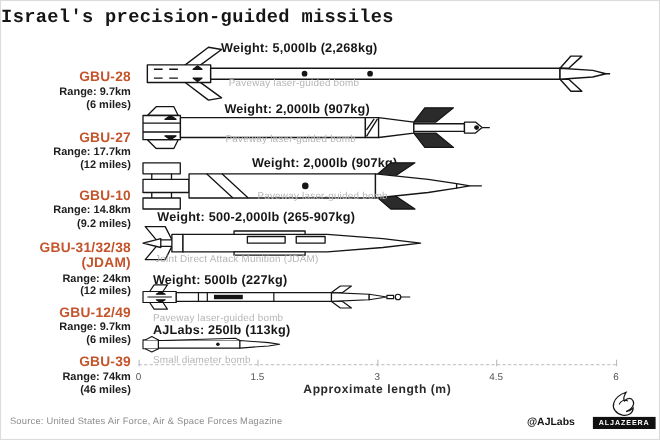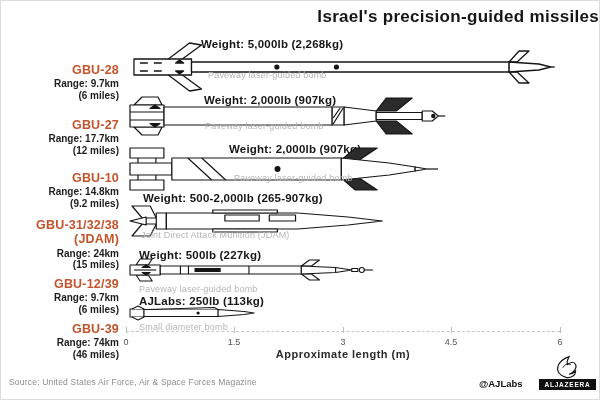--- a/index.html
+++ b/index.html
@@ -5,22 +5,22 @@
   :root{
     --accent:#c3542c; --ink:#161616; --caption:#b5b5b5; --axis:#c9c9c9; --muted:#8c8c8c;
   }
   html,body{margin:0;padding:0;background:#fff;}
   .frame{
     position:relative; width:598px; height:398px; background:#fff;
     border:1px solid #dcdcdc; overflow:hidden;
     font-family:"Liberation Sans", sans-serif;
   }
   .title{
-    position:absolute; top:6px; left:0; width:100%; text-align:right;
-    font-size:17px; font-weight:700; color:var(--ink); letter-spacing:.3px; margin:0;
+    position:absolute; top:6px; left:0; width:100%; text-align:left;
+    font-size:17px; font-weight:700; color:var(--ink); letter-spacing:.3px; margin:0;font-family:Liberation Mono, monospace;
   }
   .label{
     position:absolute; left:0; width:118px; text-align:right; line-height:1.15;margin-top:21px;
   }
   .mname{ font-size:12.5px; font-weight:700; color:var(--accent); white-space:pre-line; letter-spacing:.2px;}
   .mrange{ font-size:10px; font-weight:600; color:#1d1d1d; white-space:pre-line; margin-top:1px;}
   .weight{ position:absolute; font-size:11.5px; font-weight:700; color:var(--ink); letter-spacing:.2px;}
   .caption{ position:absolute; font-size:9px; color:var(--caption); letter-spacing:.2px;}
   .art{ position:absolute; left:127px; display:block; }
   
@@ -142,42 +142,42 @@
       </g>
     </svg>
     <div class="caption">Paveway laser-guided bomb</div>
   </div>
 
   <div class="row r4">
     <div class="label">
       <div class="mname">GBU-31/32/38
 (JDAM)</div>
       <div class="mrange">Range: 24km
-(15 miles)</div>
+(12 miles)</div>
     </div>
     <div class="weight">Weight: 500-2,000lb (265-907kg)</div>
     <svg class="art" viewBox="0 0 258 34" preserveAspectRatio="none" style="width: 260.4px;">
       <g fill="#fff" stroke="#151515" stroke-width="1.2" stroke-linejoin="round">
         <path d="M14,14 L4,2 L22,2 L28,14 Z"></path>
         <path d="M14,20 L4,32 L22,32 L28,20 Z"></path>
         <path d="M2,17 L18,13 L18,21 Z"></path>
         <rect x="28" y="9" width="10" height="16"></rect>
         <path d="M38,9 L168,9 L218,13 L252,17 L218,21 L168,25 L38,25 Z"></path>
         <rect x="84" y="6" width="64" height="3"></rect>
         <rect x="84" y="25" width="64" height="3"></rect>
         <rect x="96" y="11" width="34" height="6"></rect>
         <rect x="140" y="11" width="26" height="6"></rect>
       </g>
     </svg>
     <div class="caption">Joint Direct Attack Munition (JDAM)</div>
   </div>
 
   <div class="row r5">
     <div class="label">
-      <div class="mname">GBU-12/39</div>
+      <div class="mname">GBU-12/49</div>
       <div class="mrange">Range: 9.7km
 (6 miles)</div>
     </div>
     <div class="weight">Weight: 500lb (227kg)</div>
     <svg class="art" viewBox="0 0 244 26" preserveAspectRatio="none" style="width: 245.933px;">
       <g fill="#fff" stroke="#151515" stroke-width="1.1" stroke-linejoin="round">
         <path d="M8,8 L12,2 L24,2 L20,8 Z"></path>
         <path d="M8,18 L12,24 L24,24 L20,18 Z"></path>
         <rect x="2" y="8" width="30" height="10"></rect>
         <path d="M6,13 h22"></path>

